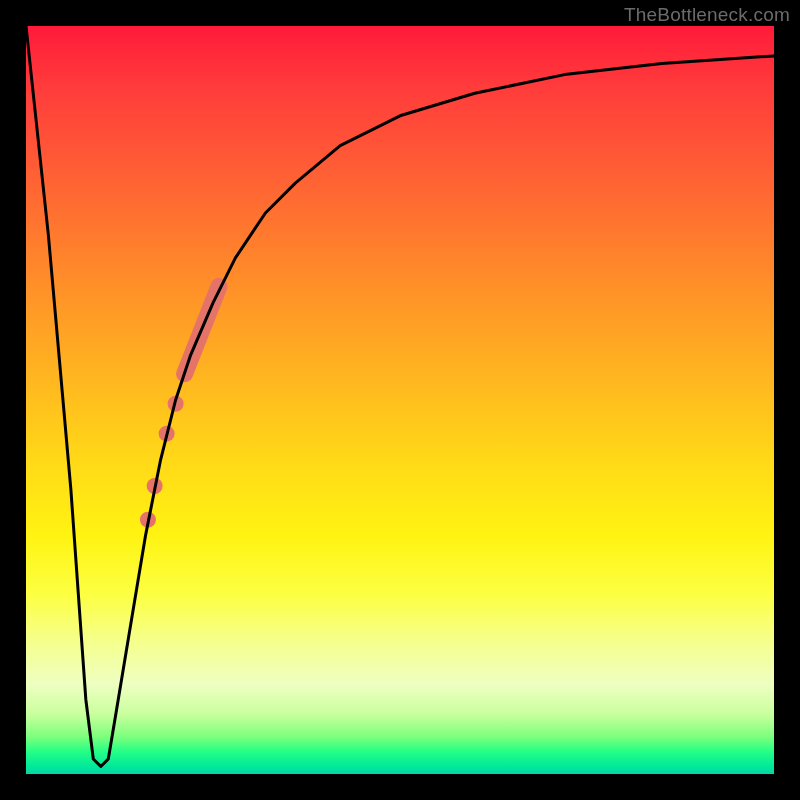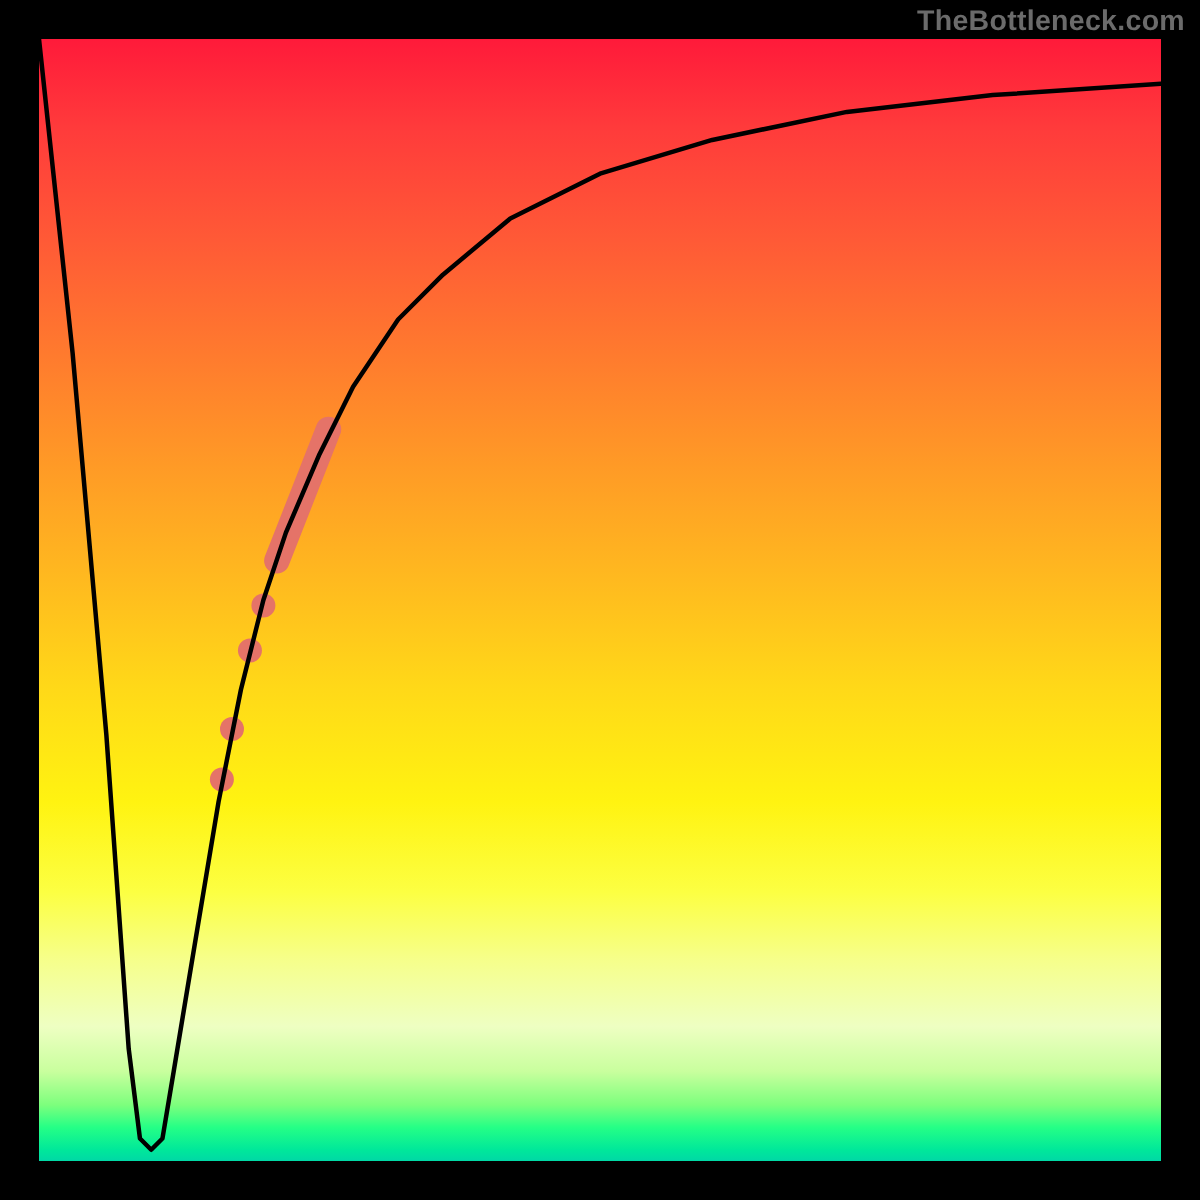--- a/index.html
+++ b/index.html
@@ -8,21 +8,20 @@
     width: 800px;
     height: 800px;
     overflow: hidden;
     background: #000;
     font-family: Arial, Helvetica, sans-serif;
   }
   .chart-container {
     position: relative;
     width: 800px;
     height: 800px;
-    font-weight: bold;
   }
   .plot-area {
     position: absolute;
     left: 26px;
     top: 26px;
     width: 748px;
     height: 748px;
     overflow: hidden;
   }
   .gradient-bg {

